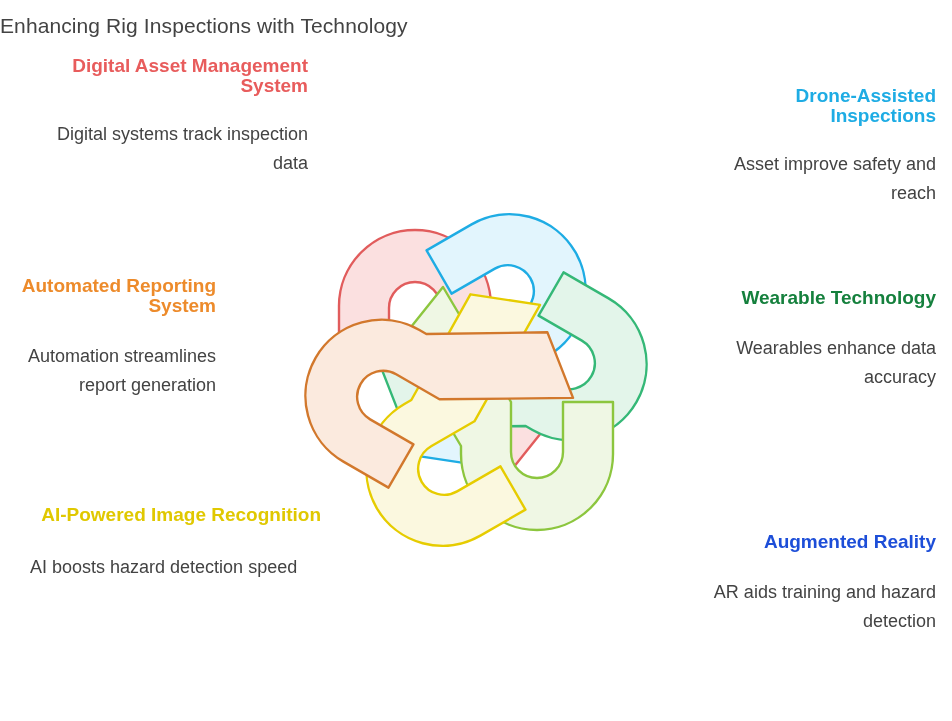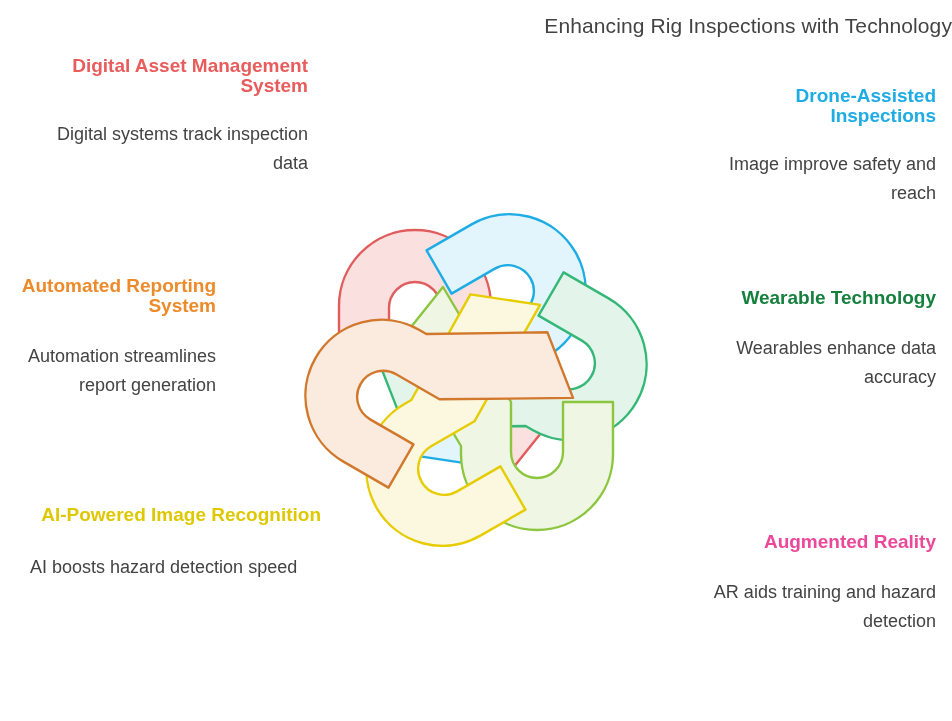--- a/index.html
+++ b/index.html
@@ -20,21 +20,21 @@
     overflow: hidden;
     background: #ffffff;
   }
 
   
   #page-title {
     position: absolute;
     left: 0;
     top: 12px;
     width: 952px;
-    text-align: right;
+    text-align: left;
     font-size: 21px;
     font-weight: 400;
     color: #434343;
     letter-spacing: 0.1px;
     line-height: 28px;
   }
 
   
   #knot-graphic {
     position: absolute;
@@ -204,26 +204,26 @@
     <div class="desc">Automation streamlines report generation</div>
   </div>
 
   <div class="callout left" id="callout-ai-image">
     <div class="heading" style="color:#e0c800">AI-Powered Image Recognition</div>
     <div class="desc" style="text-align:left">AI boosts hazard detection speed</div>
   </div>
 
   <div class="callout right" id="callout-drone">
     <div class="heading" style="color:#1eace4">Drone-Assisted Inspections</div>
-    <div class="desc">Image improve safety and reach</div>
+    <div class="desc">Asset improve safety and reach</div>
   </div>
 
   <div class="callout right" id="callout-wearable">
     <div class="heading" style="color:#15803d">Wearable Technology</div>
     <div class="desc">Wearables enhance data accuracy</div>
   </div>
 
   <div class="callout right" id="callout-augmented">
-    <div class="heading" style="color:#ec4899">Augmented Reality</div>
+    <div class="heading" style="color:#1d4ed8">Augmented Reality</div>
     <div class="desc">AR aids training and hazard detection</div>
   </div>
 
 </div>
 
 </body></html>

